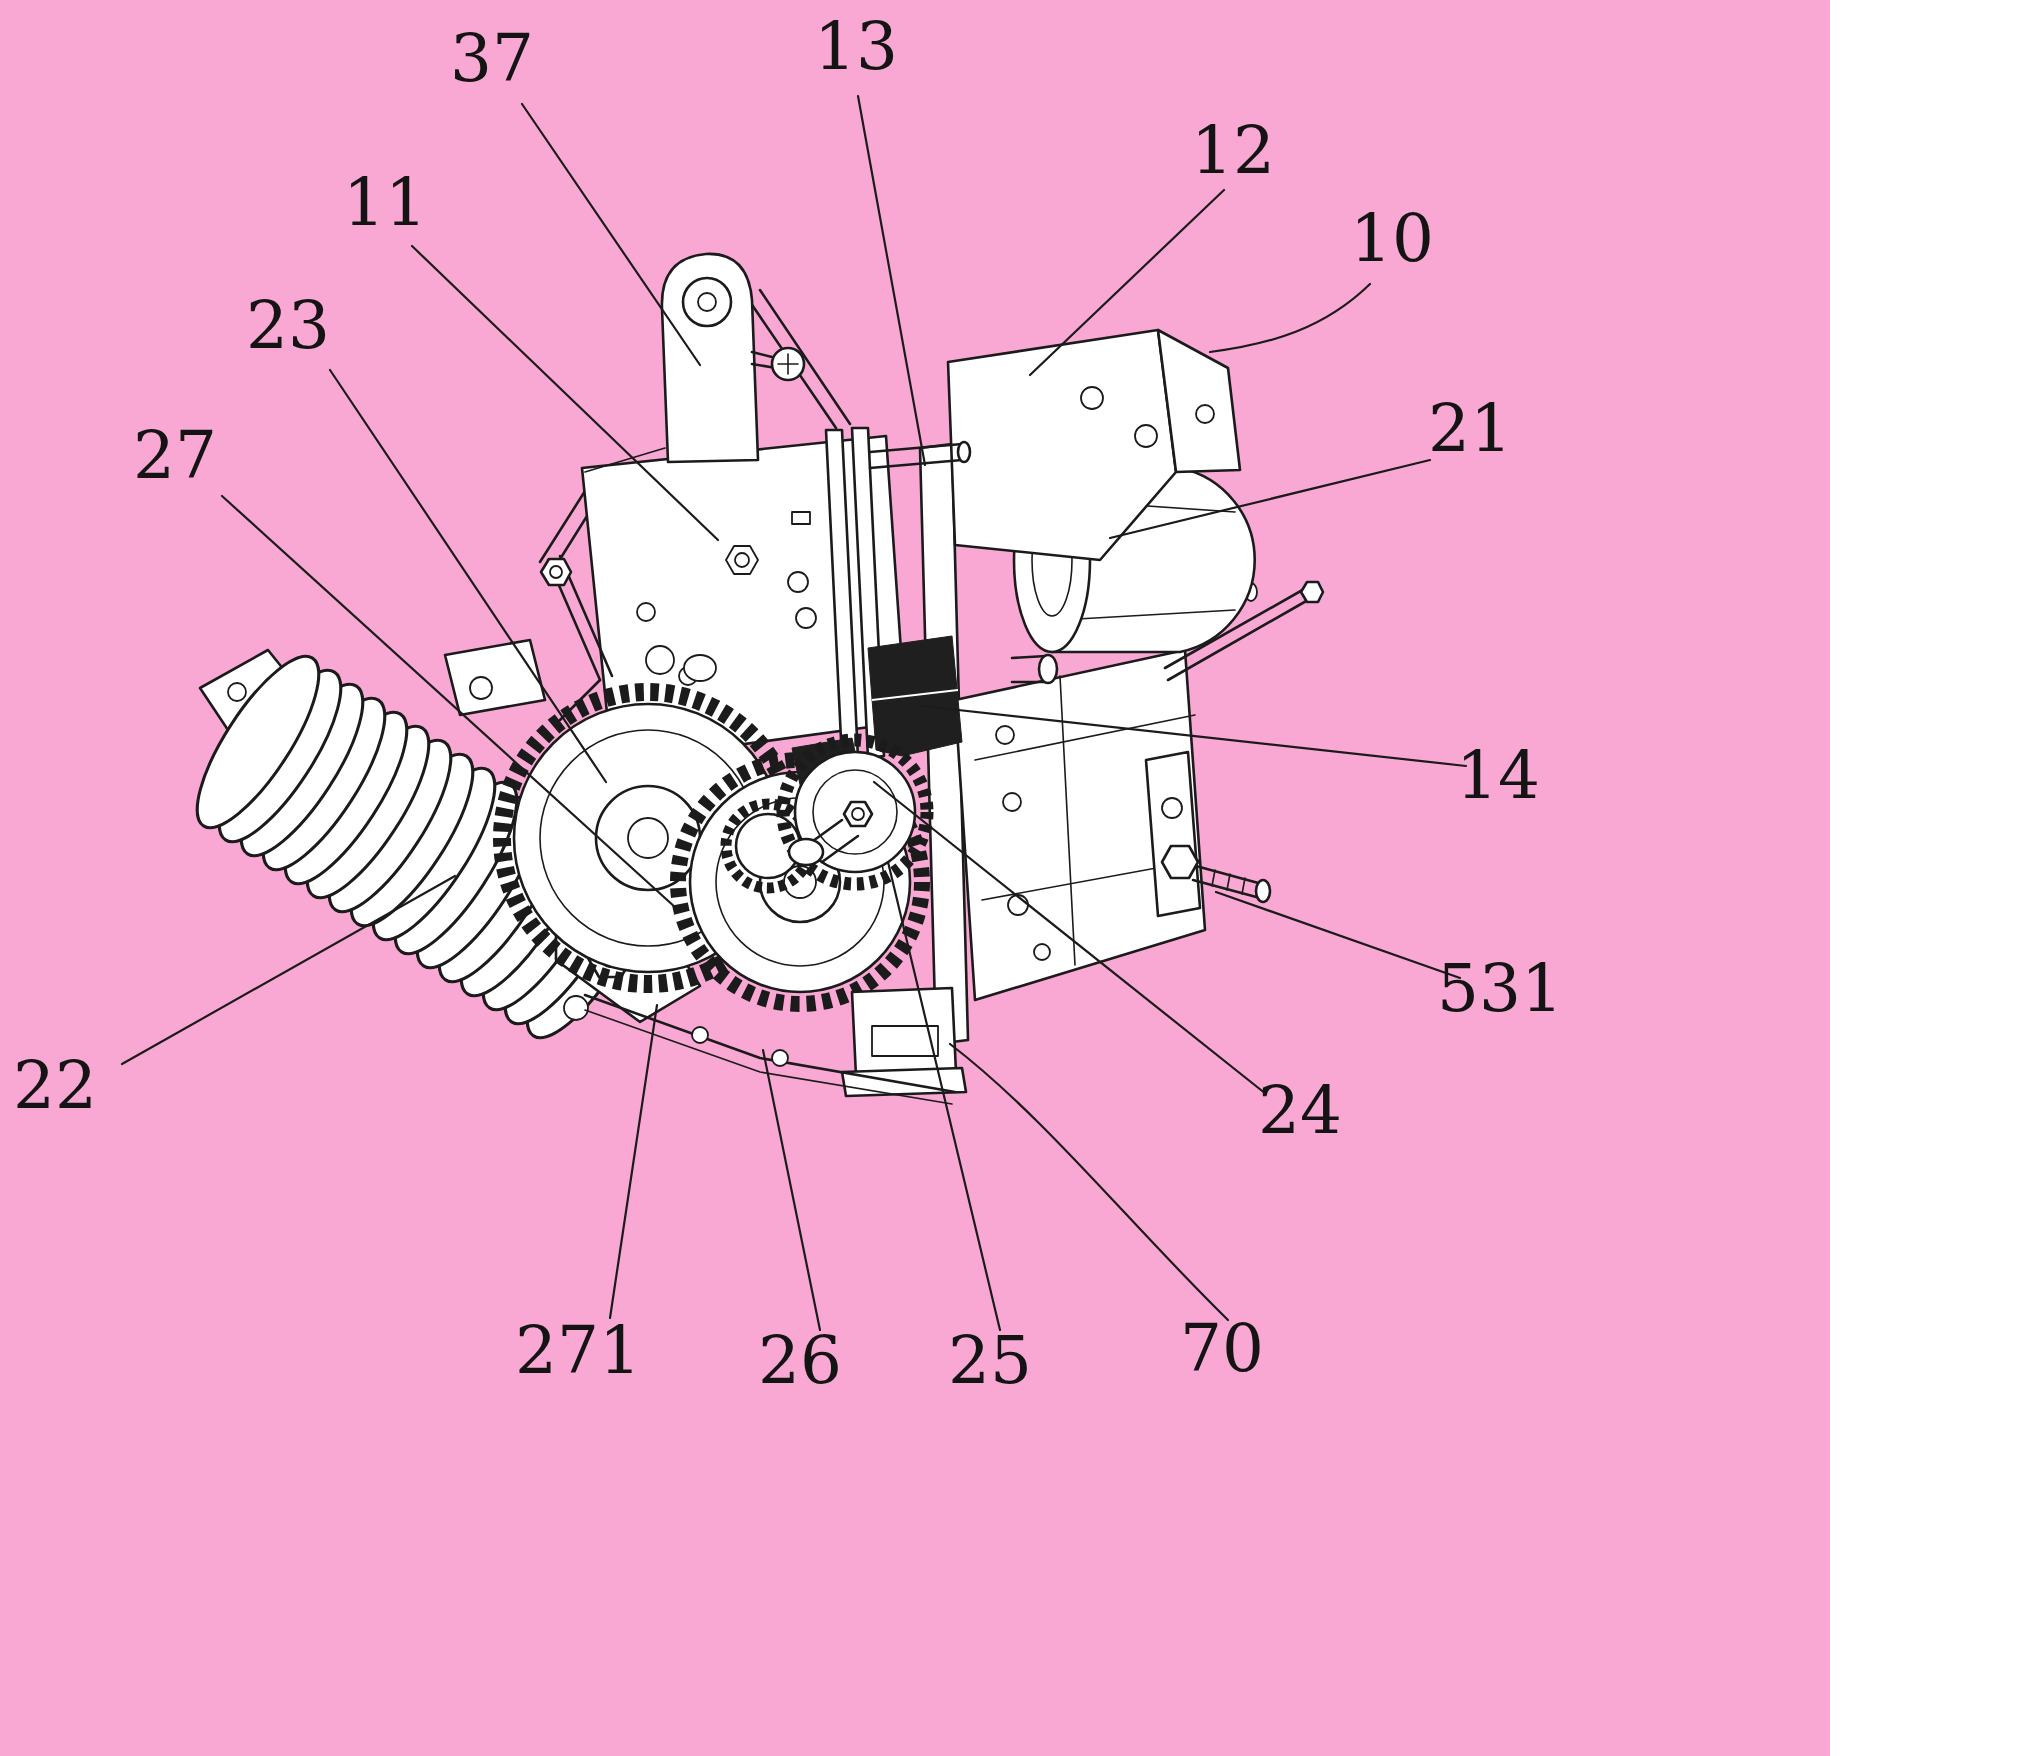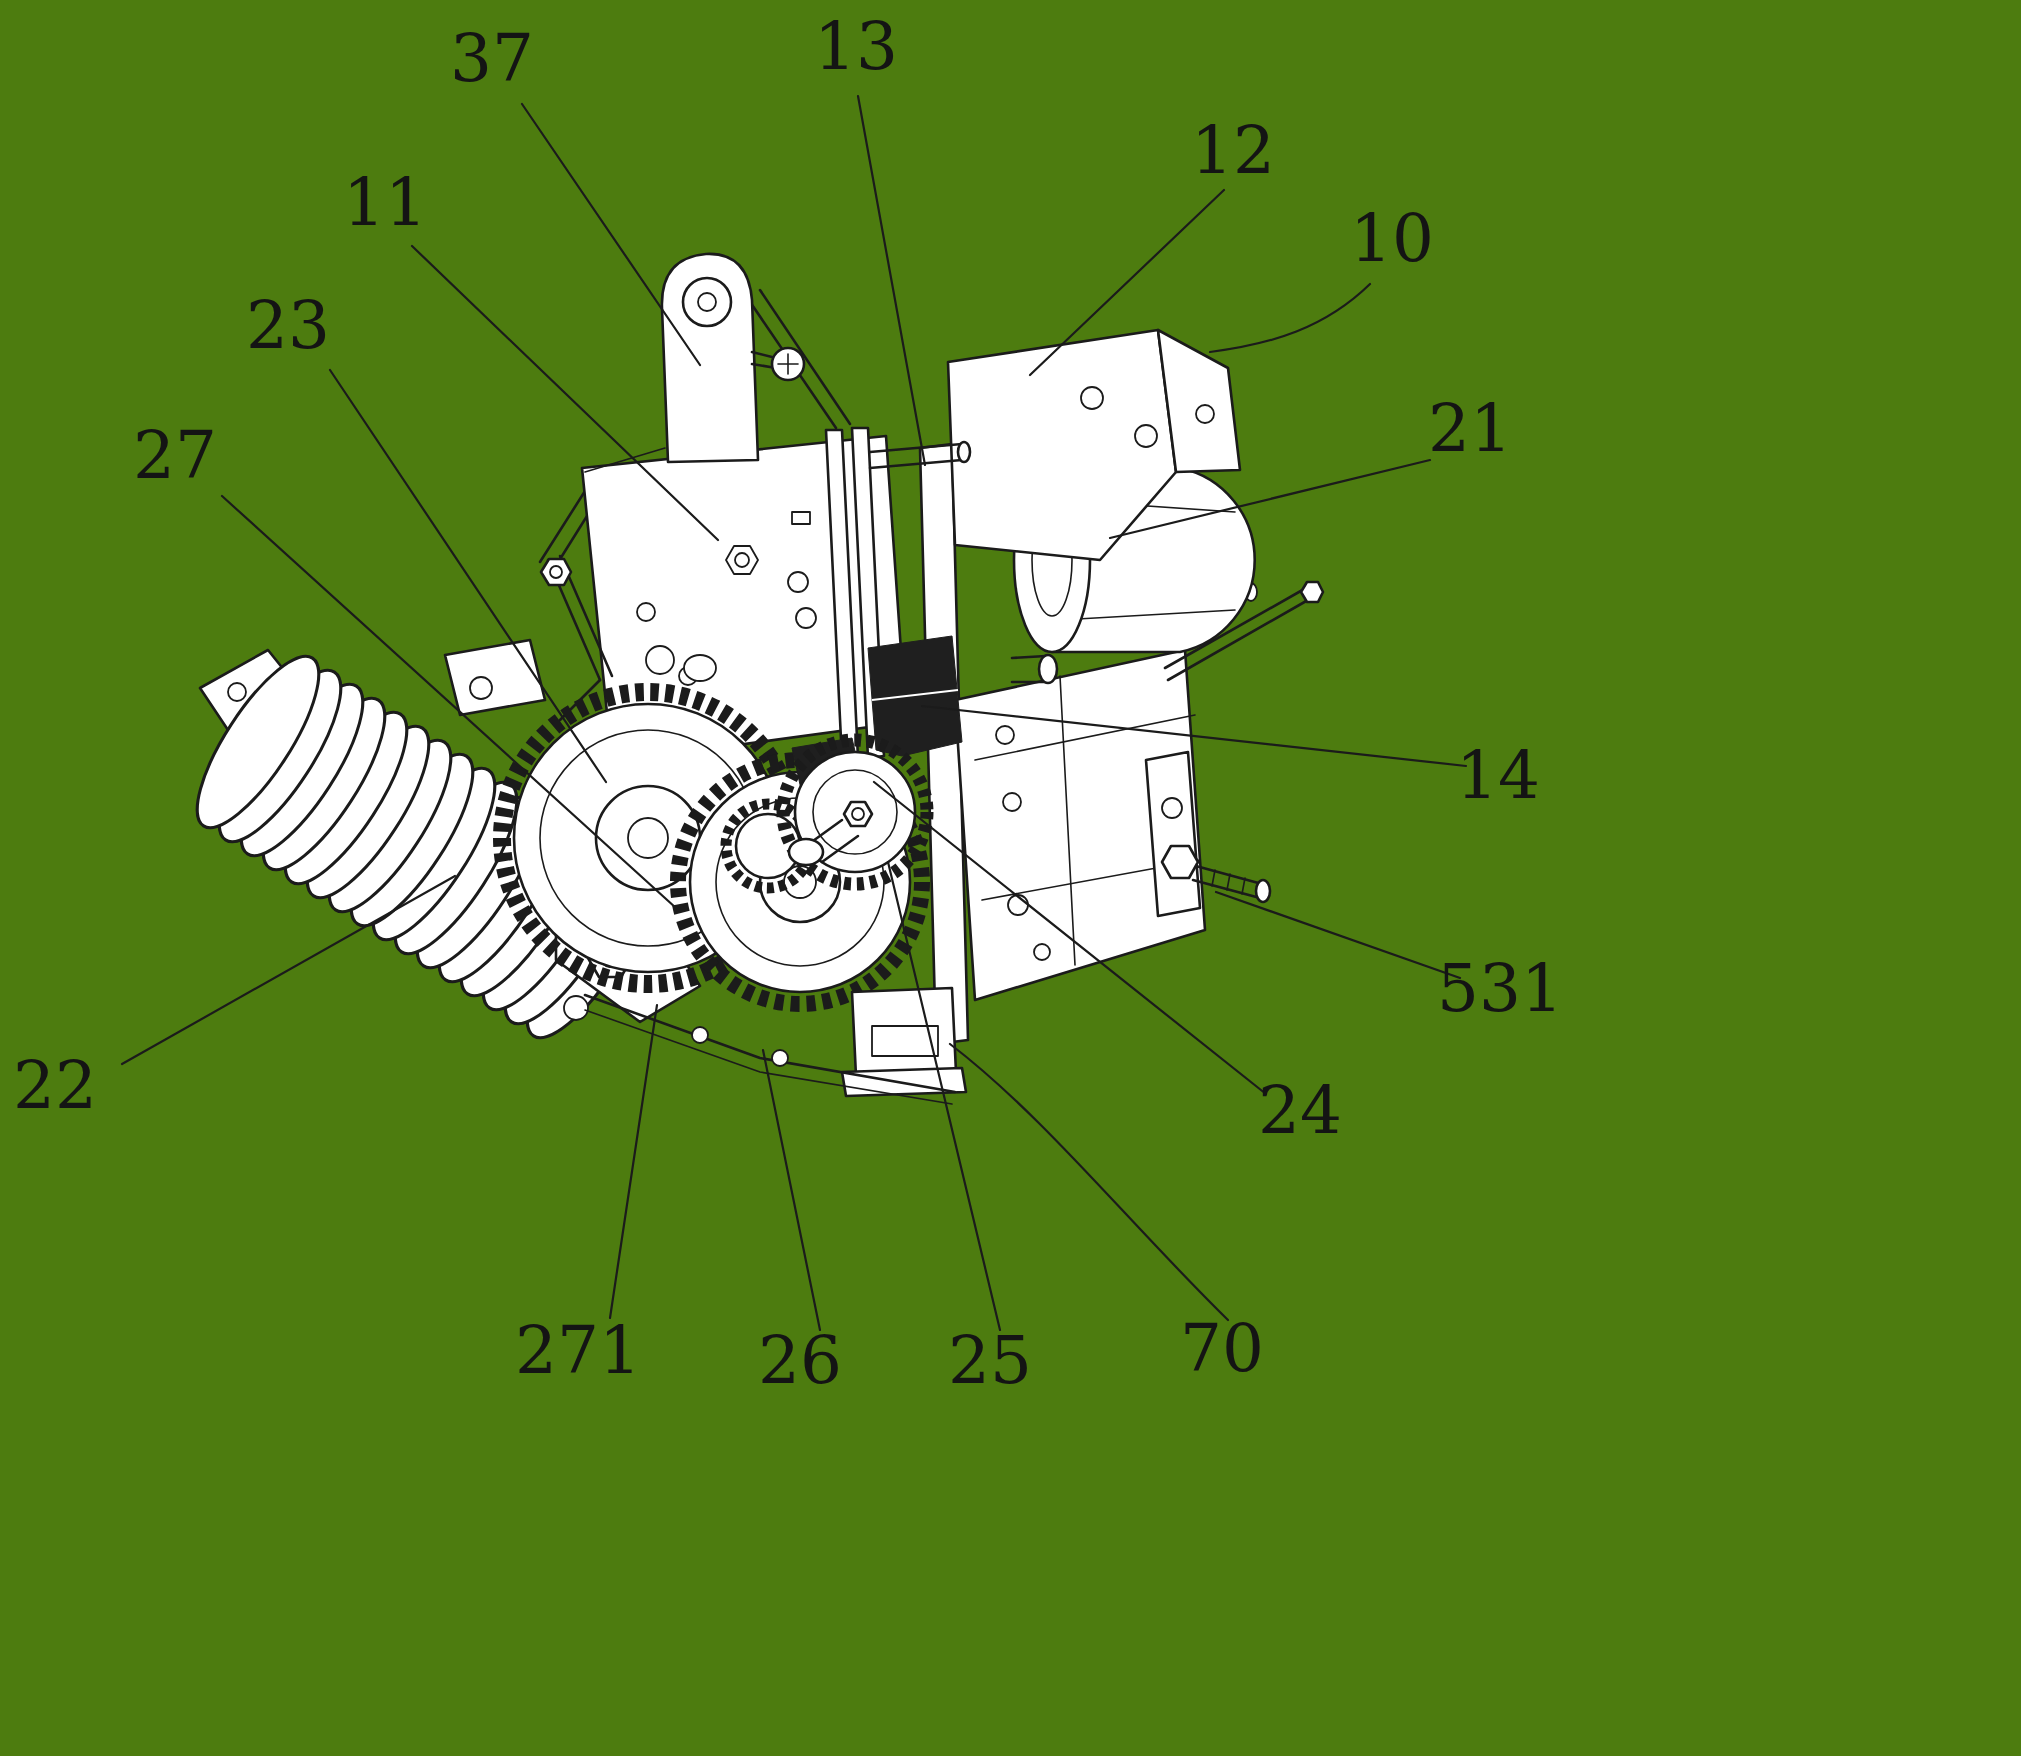--- a/index.html
+++ b/index.html
@@ -1,16 +1,16 @@
 <!DOCTYPE html>
 <html><head>
 <meta charset="utf-8">
 <style>
   html,body{margin:0;padding:0;background:#ffffff;}
-  .stage{width:2021px;height:1756px;background:#4d7c0f;position:relative;overflow:hidden;}
+  .stage{width:1830px;height:1756px;background:#f9a8d4;position:relative;overflow:hidden;}
   svg{display:block;}
   .ln{fill:none;stroke:#1b1b1b;stroke-width:2.6;stroke-linejoin:round;stroke-linecap:round;}
   .thin{fill:none;stroke:#1b1b1b;stroke-width:1.6;stroke-linejoin:round;stroke-linecap:round;}
   .fw{fill:#ffffff;stroke:#1b1b1b;stroke-width:2.6;stroke-linejoin:round;}
   .fwt{fill:#ffffff;stroke:#1b1b1b;stroke-width:1.8;stroke-linejoin:round;}
   .teeth{fill:none;stroke:#1b1b1b;}
   .dark{fill:#1f1f1f;stroke:#1f1f1f;stroke-width:1;}
   .leader{fill:none;stroke:#1b1b1b;stroke-width:2.2;stroke-linecap:round;}
   text.ref{font-family:"DejaVu Serif","Liberation Serif",serif;font-size:66px;fill:#141414;}
 </style>

